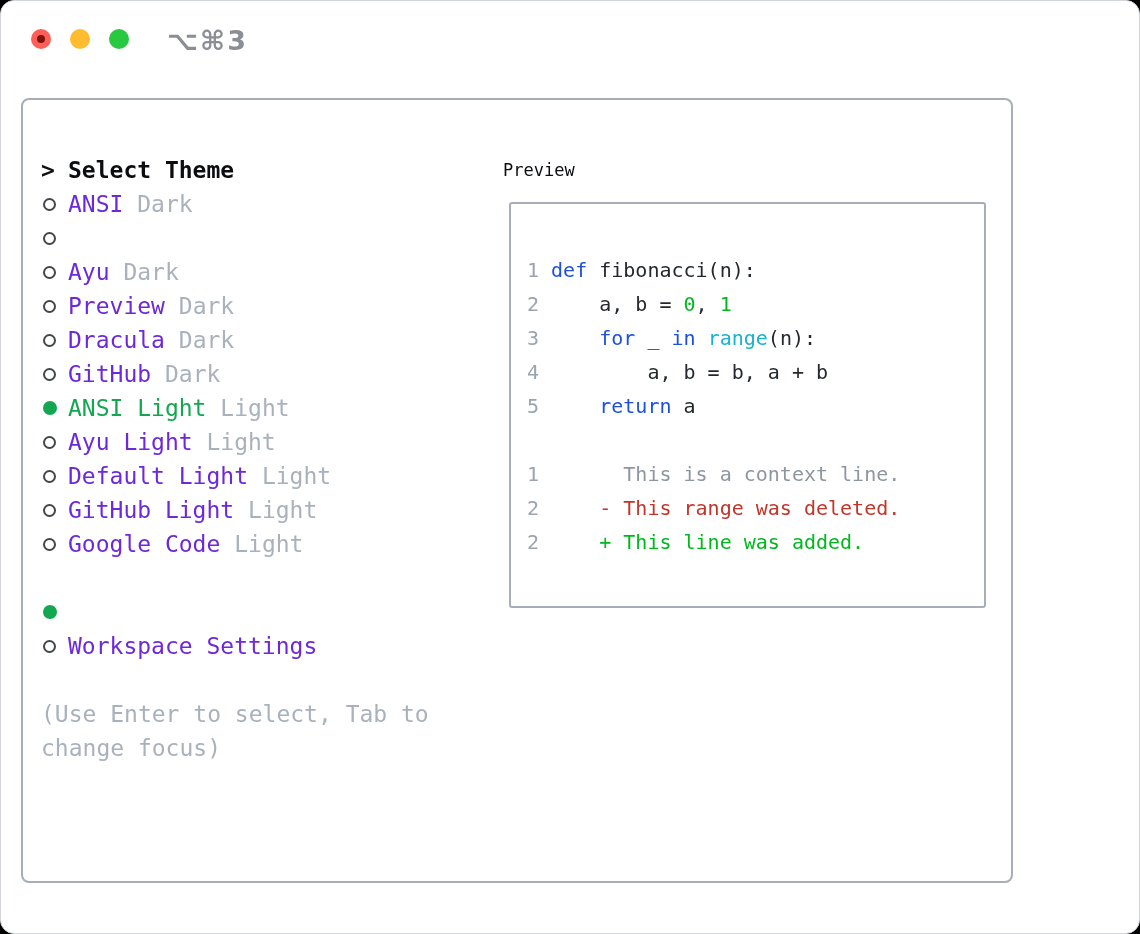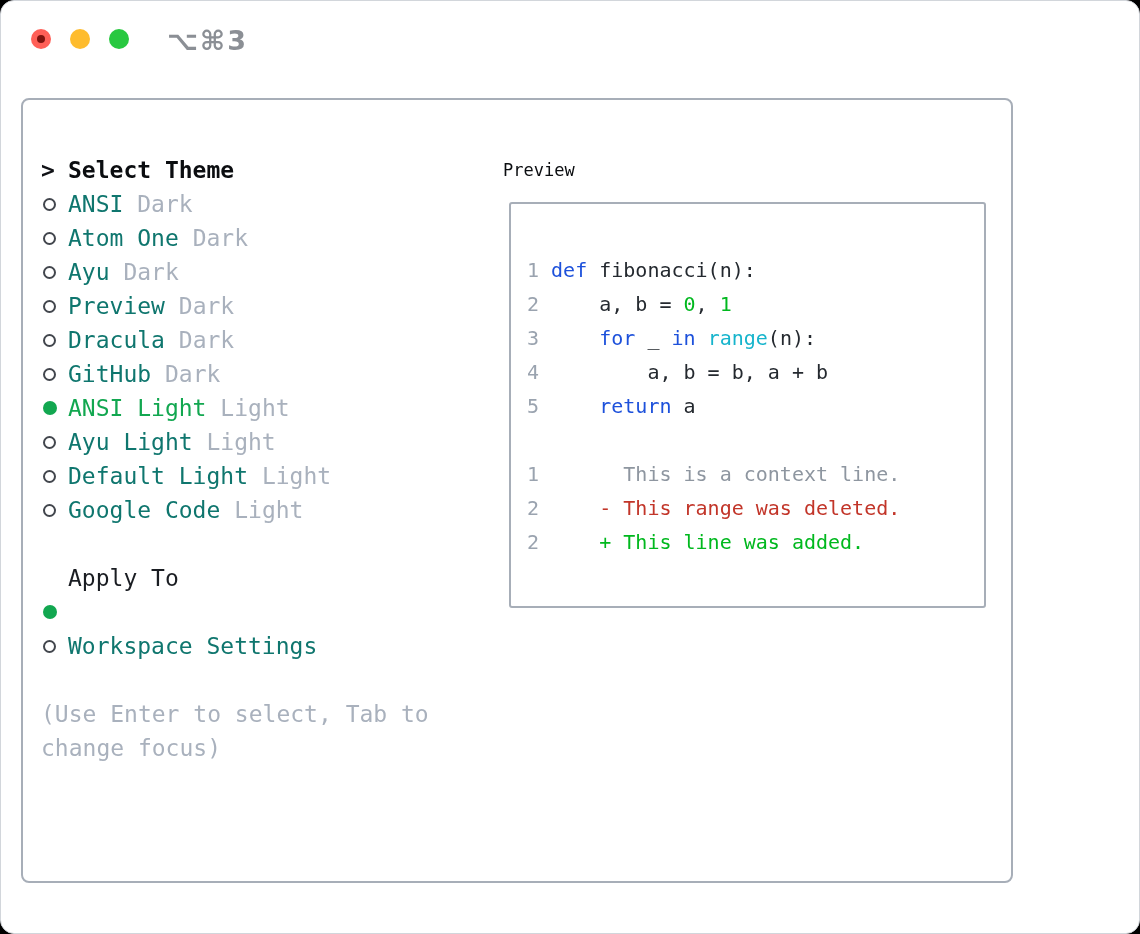--- a/index.html
+++ b/index.html
@@ -23,21 +23,21 @@
   
   .left-col{position:absolute;left:18px;top:53px;width:445px;font-size:23px;line-height:34px;}
   .row{display:flex;align-items:center;height:34px;white-space:pre;}
   .bullet-cell{width:27px;flex:0 0 27px;display:flex;align-items:center;}
   .prompt{font-weight:bold;color:#101216;}
   .hdr{font-weight:bold;color:#0b0d10;}
   .hdr2{color:#1a1d22;}
   .radio{width:13px;height:13px;border:2px solid #42464d;border-radius:50%;box-sizing:border-box;margin-left:2px;}
   .radio.on{width:14px;height:14px;border:none;background:var(--green-ui);}
   .item-text{white-space:pre;}
-  .name{color:#0f766e;}
+  .name{color:#6d28d9;}
   .sel .name{color:var(--green-ui);}
   .tag{color:var(--gray-tag);}
   .spacer{height:34px;}
   .hint{color:var(--gray-hint);max-width:425px;white-space:normal;line-height:34px;}
   
   .preview-hdr{position:absolute;left:480px;top:53px;font-size:17px;line-height:34px;
                font-weight:normal;color:#0b0d10;}
   .preview-box{position:absolute;left:486px;top:102px;width:477px;height:406px;
                border:2px solid var(--border-gray);border-radius:3px;box-sizing:border-box;
                padding:49px 0 0 16px;overflow:hidden;}
@@ -69,37 +69,34 @@
   <div class="panel">
 
     <div class="left-col">
       <div class="row">
         <span class="bullet-cell"><span class="prompt">&gt;</span></span>
         <span class="hdr">Select Theme</span>
       </div>
 
       <div id="theme-options">
           <div class="row"><span class="bullet-cell"><span class="radio"></span></span><span class="item-text"><span class="name">ANSI</span> <span class="tag">Dark</span></span></div>
-          <div class="row"><span class="bullet-cell"><span class="radio"></span></span><span class="item-text"><span class="name">Atom One</span> <span class="tag">Dark</span></span></div>
+          <div class="row"><span class="bullet-cell"><span class="radio"></span></span></div>
           <div class="row"><span class="bullet-cell"><span class="radio"></span></span><span class="item-text"><span class="name">Ayu</span> <span class="tag">Dark</span></span></div>
           <div class="row"><span class="bullet-cell"><span class="radio"></span></span><span class="item-text"><span class="name">Preview</span> <span class="tag">Dark</span></span></div>
           <div class="row"><span class="bullet-cell"><span class="radio"></span></span><span class="item-text"><span class="name">Dracula</span> <span class="tag">Dark</span></span></div>
           <div class="row"><span class="bullet-cell"><span class="radio"></span></span><span class="item-text"><span class="name">GitHub</span> <span class="tag">Dark</span></span></div>
           <div class="row sel"><span class="bullet-cell"><span class="radio on"></span></span><span class="item-text"><span class="name">ANSI Light</span> <span class="tag">Light</span></span></div>
           <div class="row"><span class="bullet-cell"><span class="radio"></span></span><span class="item-text"><span class="name">Ayu Light</span> <span class="tag">Light</span></span></div>
           <div class="row"><span class="bullet-cell"><span class="radio"></span></span><span class="item-text"><span class="name">Default Light</span> <span class="tag">Light</span></span></div>
+          <div class="row"><span class="bullet-cell"><span class="radio"></span></span><span class="item-text"><span class="name">GitHub Light</span> <span class="tag">Light</span></span></div>
           <div class="row"><span class="bullet-cell"><span class="radio"></span></span><span class="item-text"><span class="name">Google Code</span> <span class="tag">Light</span></span></div>
         </div>
 
       <div class="spacer"></div>
 
-      <div class="row">
-        <span class="bullet-cell"></span>
-        <span class="hdr2">Apply To</span>
-      </div>
 
       <div id="apply-options">
           <div class="row sel"><span class="bullet-cell"><span class="radio on"></span></span></div>
           <div class="row"><span class="bullet-cell"><span class="radio"></span></span><span class="item-text"><span class="name">Workspace Settings</span></span></div>
         </div>
 
       <div class="spacer"></div>
 
       <div class="hint">(Use Enter to select, Tab to change focus)</div>
     </div>

